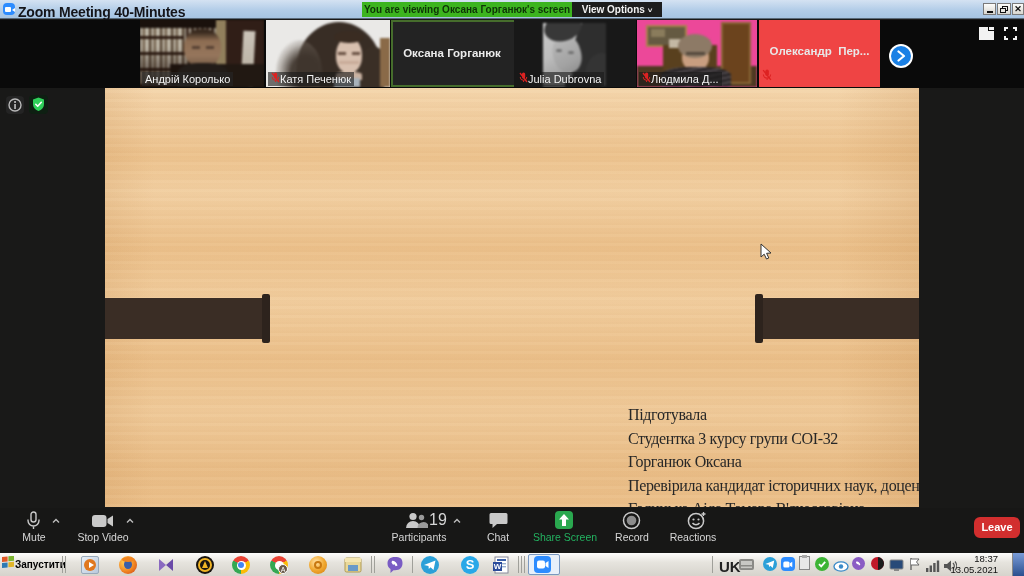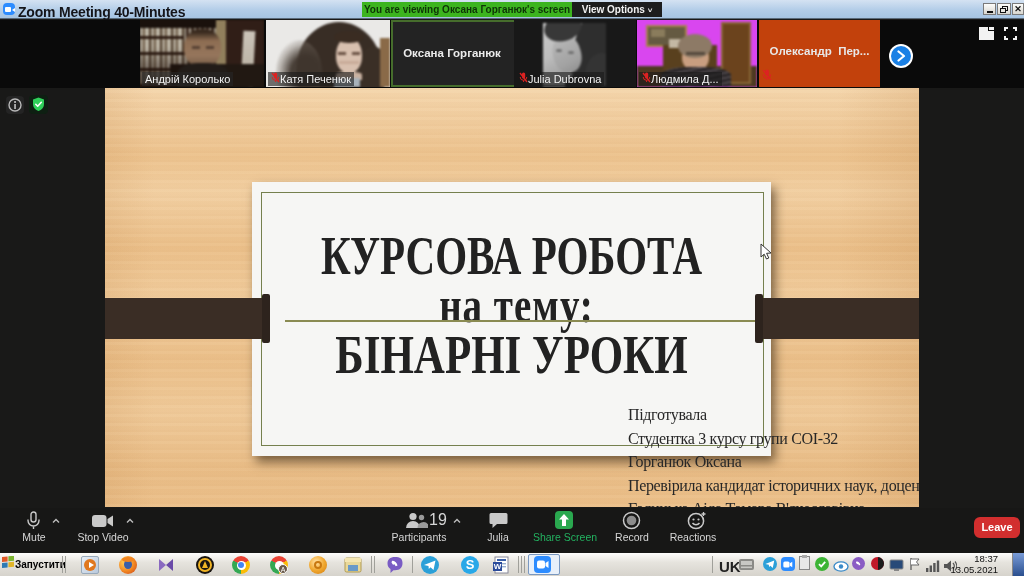--- a/index.html
+++ b/index.html
@@ -148,21 +148,21 @@
       <div class="abs" style="left:22px;top:52px;width:36px;height:18px;border-radius:45%;background:#222;"></div>
     </div>
     <div class="nametag"><svg class="micred" width="9" height="11" viewBox="0 0 9 11">
           <rect x="3" y="0.5" width="3.2" height="6" rx="1.6" fill="#d22"></rect>
           <path d="M1.2 5 a3.3 3.3 0 0 0 6.6 0" stroke="#d22" fill="none"></path>
           <line x1="4.6" y1="8.3" x2="4.6" y2="10" stroke="#d22"></line>
           <line x1="1" y1="1" x2="8" y2="10" stroke="#d22" stroke-width="1.3"></line>
         </svg>Julia Dubrovna</div>
   </div>
 
-  <div class="tile" style="left:637px;width:120px;background:#d946ef;">
+  <div class="tile" style="left:637px;width:120px;background:#ec4899;">
    <div class="abs" style="left:0;top:0;width:120px;height:67px;filter:blur(1px);">
     <div class="abs" style="left:0;top:46px;width:120px;height:21px;background:#4e3922;"></div>
     <div class="abs" style="left:9px;top:5px;width:41px;height:22px;background:#655a42;border:2px solid #a8854a;"></div>
     <div class="abs" style="left:14px;top:9px;width:14px;height:8px;background:#8a7c5c;"></div>
     <div class="abs" style="left:26px;top:25px;width:54px;height:29px;background:#59401e;"></div>
     <div class="abs" style="left:32px;top:19px;width:18px;height:9px;background:#c4b8a4;"></div>
     <div class="abs" style="left:45px;top:21px;width:12px;height:7px;background:#b0a490;"></div>
     <div class="abs" style="left:84px;top:2px;width:30px;height:62px;background:#6b431d;border:2px solid #8a6836;"></div>
     <div class="abs" style="left:45px;top:23px;width:27px;height:28px;border-radius:50% 50% 46% 46%;background:#c89e80;"></div>
     <div class="abs" style="left:41px;top:14px;width:34px;height:24px;border-radius:50%;background:#8d7a66;"></div>
@@ -171,21 +171,21 @@
       repeating-linear-gradient(168deg,#2a2628 0 3px,#4e484c 3px 5px);"></div>
    </div>
     <div class="nametag"><svg class="micred" width="9" height="11" viewBox="0 0 9 11">
           <rect x="3" y="0.5" width="3.2" height="6" rx="1.6" fill="#d22"></rect>
           <path d="M1.2 5 a3.3 3.3 0 0 0 6.6 0" stroke="#d22" fill="none"></path>
           <line x1="4.6" y1="8.3" x2="4.6" y2="10" stroke="#d22"></line>
           <line x1="1" y1="1" x2="8" y2="10" stroke="#d22" stroke-width="1.3"></line>
         </svg>Людмила Д...</div>
   </div>
 
-  <div class="tile" style="left:759px;width:121px;background:#c2410c;">
+  <div class="tile" style="left:759px;width:121px;background:#ef4444;">
     <div class="abs" style="left:0;top:25px;width:121px;text-align:center;color:#e8e8e8;font-size:11.5px;font-weight:bold;">Олександр&nbsp; Пер...</div>
     <div class="abs" style="left:3px;bottom:2px;"><svg width="10" height="12" viewBox="0 0 9 11">
           <rect x="3" y="0.5" width="3.2" height="6" rx="1.6" fill="#d22"></rect>
           <path d="M1.2 5 a3.3 3.3 0 0 0 6.6 0" stroke="#d22" fill="none"></path>
           <line x1="4.6" y1="8.3" x2="4.6" y2="10" stroke="#d22"></line>
           <line x1="1" y1="1" x2="8" y2="10" stroke="#d22" stroke-width="1.3"></line>
         </svg></div>
   </div>
 
   <div class="abs" style="left:889px;top:24px;width:24px;height:24px;border-radius:50%;background:#fff;"></div>
@@ -217,27 +217,20 @@
     <path d="M5.8 8.3 l1.9 1.9 l3.6-3.9" stroke="#fff" stroke-width="1.6" fill="none" stroke-linecap="round" stroke-linejoin="round"></path>
   </svg>
 
 <div class="abs" id="slide">
   <div style="position:absolute;left:0;top:0;width:814px;height:419px;background:
     repeating-linear-gradient(180deg, rgba(170,110,55,0.035) 0 2px, rgba(255,240,215,0.045) 2px 5px, rgba(190,130,70,0.028) 5px 9px),
     linear-gradient(90deg, rgba(200,145,85,0.18) 0%, rgba(255,235,205,0.0) 6%, rgba(255,235,205,0.0) 90%, rgba(195,140,80,0.22) 100%),
     linear-gradient(180deg, rgba(255,238,210,0.45) 0%, rgba(255,240,215,0.25) 7%, rgba(240,200,150,0.02) 16%,
       rgba(255,238,210,0.3) 25%, rgba(225,172,112,0.11) 38%, rgba(255,236,205,0.26) 51%,
       rgba(222,168,108,0.13) 65%, rgba(250,228,195,0.22) 77%, rgba(215,160,100,0.17) 91%, rgba(232,182,126,0.2) 100%);"></div>
-  <div id="card">
-    <div id="cardborder"></div>
-    <div id="t1">КУРСОВА РОБОТА</div>
-    <div id="t2">на тему:</div>
-    <div id="divline"></div>
-    <div id="t3">БІНАРНІ УРОКИ</div>
-  </div>
   <div class="bar" style="left:0;width:165px;"></div>
   <div class="barcap" style="left:157px;"></div>
   <div class="bar" style="left:650px;width:164px;"></div>
   <div class="barcap" style="left:650px;"></div>
   <div id="credits">
     Підготувала<br>
     Студентка 3 курсу групи СОІ-32<br>
     Горганюк Оксана<br>
     Перевірила кандидат історичних наук, доцент<br>
     Галицька Аіда Тамара В'ячеславівна
@@ -294,21 +287,21 @@
 <svg class="abs" style="left:687px;top:511px;" width="20" height="19" viewBox="0 0 20 19">
     <circle cx="9" cy="10" r="7.6" stroke="#c9c9c9" stroke-width="1.5" fill="none"></circle>
     <circle cx="6.5" cy="8.5" r="1.1" fill="#c9c9c9"></circle>
     <circle cx="11.5" cy="8.5" r="1.1" fill="#c9c9c9"></circle>
     <path d="M5.5 12 a4.4 4.4 0 0 0 7 0" stroke="#c9c9c9" stroke-width="1.4" fill="none"></path>
     <path d="M16.5 1 v4 M14.5 3 h4" stroke="#c9c9c9" stroke-width="1.3"></path>
   </svg>
 <div class="zlabel" style="left:14px;width:40px;">Mute</div>
 <div class="zlabel" style="left:72px;width:62px;">Stop Video</div>
 <div class="zlabel" style="left:385px;width:68px;">Participants</div>
-<div class="zlabel" style="left:478px;width:40px;">Julia</div>
+<div class="zlabel" style="left:478px;width:40px;">Chat</div>
 <div class="zlabel" style="left:528px;width:74px;color:#23b361;">Share Screen</div>
 <div class="zlabel" style="left:610px;width:44px;">Record</div>
 <div class="zlabel" style="left:659px;width:68px;">Reactions</div>
 <div class="abs" id="leave">Leave</div>
 
 <div class="abs" id="taskbar"></div>
 <svg class="abs" style="left:2px;top:556px;" width="13" height="13" viewBox="0 0 13 13">
     <rect x="0" y="1" width="5.6" height="5" fill="#e05a28" transform="skewY(-6)"></rect>
     <rect x="6.4" y="1" width="5.6" height="5" fill="#7ab32e" transform="skewY(-6)"></rect>
     <rect x="0" y="7" width="5.6" height="5" fill="#2e7ab3" transform="skewY(-6)"></rect>

